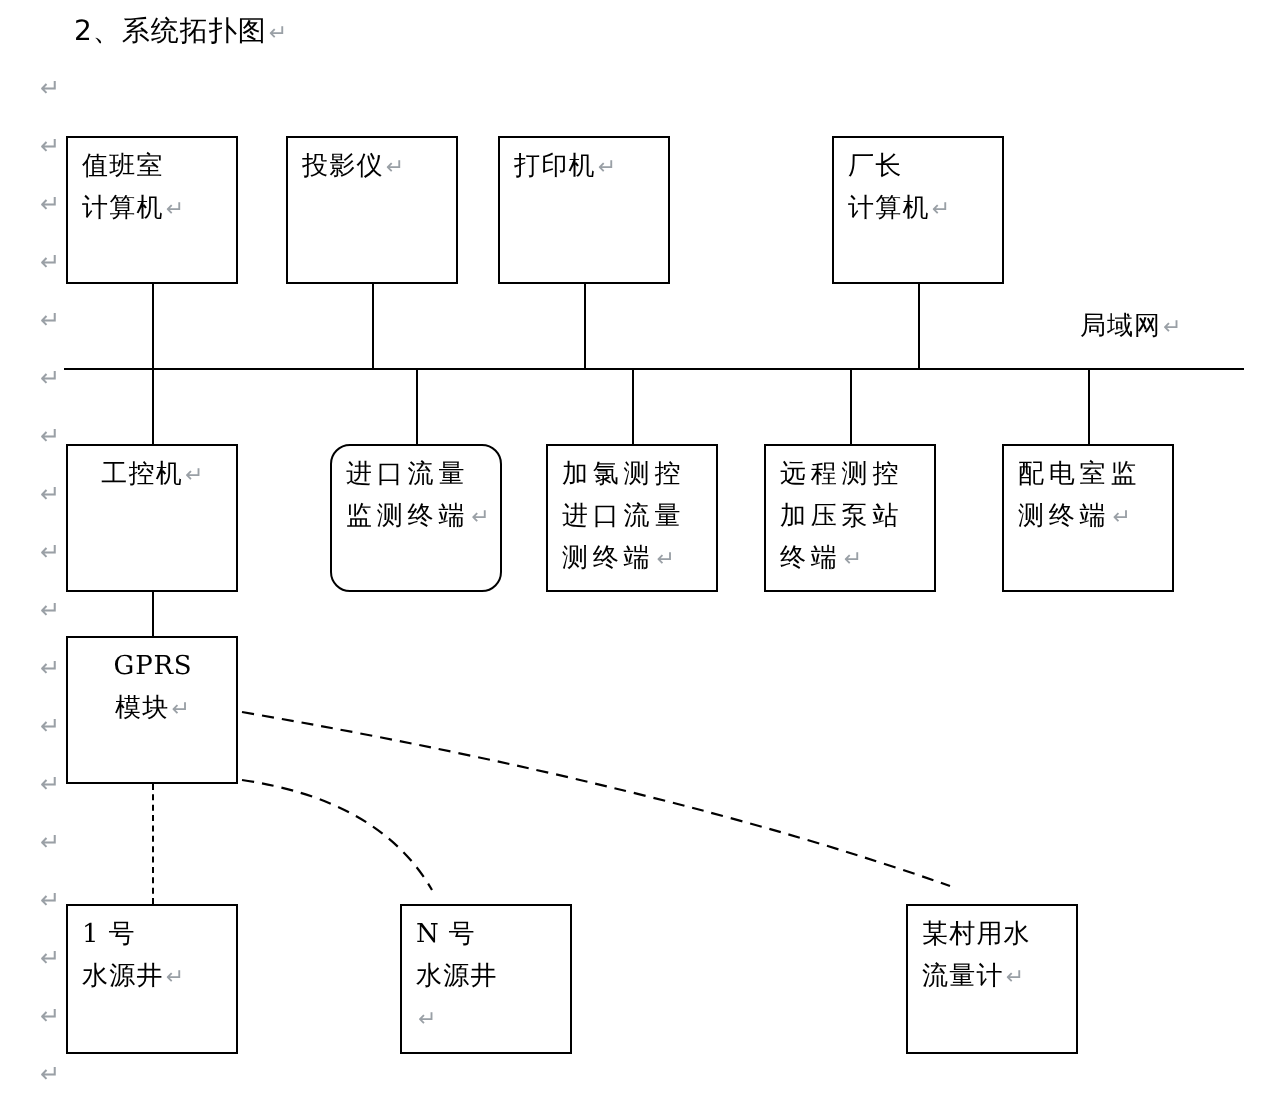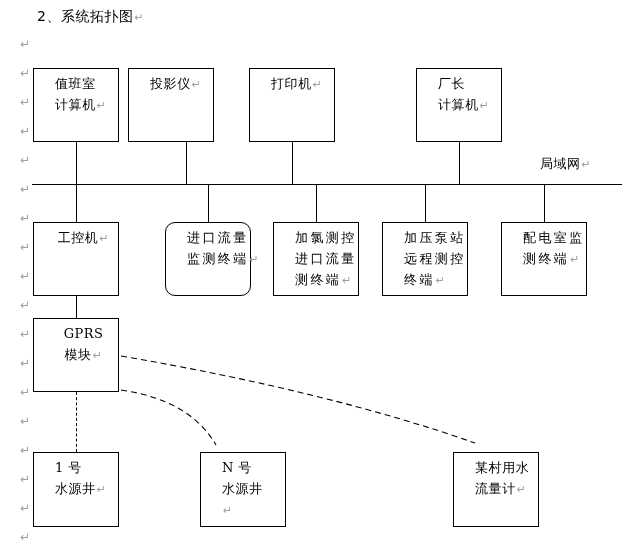--- a/index.html
+++ b/index.html
@@ -47,21 +47,21 @@
     color: #9aa0a6;
     vertical-align: baseline;
     padding-left: 1px;
   }
   
   .node {
     position: absolute;
     box-sizing: border-box;
     border: 1px solid #000000;
     background: #ffffff;
-    padding: 4px 6px 0 21px;
+    padding: 4px 6px 0 7px;
   }
   .node .line {
     font-size: 13px;
     line-height: 21px;
     white-space: nowrap;
     letter-spacing: 0.6px;
   }
   .node.justify .line {
     letter-spacing: 2.4px;
   }
@@ -149,21 +149,21 @@
   <svg class="links" id="dashed-links" viewBox="0 0 634 555" xmlns="http://www.w3.org/2000/svg">
       <path d="M 121 356 Q 330 392 475 443" fill="none" stroke="#000000" stroke-width="1.1" stroke-dasharray="6 4"></path>
       <path d="M 121 390 Q 190 400 216 445" fill="none" stroke="#000000" stroke-width="1.1" stroke-dasharray="6 4"></path>
     </svg>
 
   <div id="node-layer">
       <div class="node" style="left: 33px; top: 68px; width: 86px; height: 74px;">
         <div class="line"><span>值班室</span></div>
         <div class="line"><span>计算机</span><span class="pilcrow-inline">↵</span></div>
       </div>
-      <div class="node" style="left: 128px; top: 68px; width: 86px; height: 74px;">
+      <div class="node" style="left: 143px; top: 68px; width: 86px; height: 74px;">
         <div class="line"><span>投影仪</span><span class="pilcrow-inline">↵</span></div>
       </div>
       <div class="node" style="left: 249px; top: 68px; width: 86px; height: 74px;">
         <div class="line"><span>打印机</span><span class="pilcrow-inline">↵</span></div>
       </div>
       <div class="node" style="left: 416px; top: 68px; width: 86px; height: 74px;">
         <div class="line"><span>厂长</span></div>
         <div class="line"><span>计算机</span><span class="pilcrow-inline">↵</span></div>
       </div>
       <div class="node" style="left: 33px; top: 222px; width: 86px; height: 74px; text-align: center;">
@@ -172,22 +172,22 @@
       <div class="node justify" style="left: 165px; top: 222px; width: 86px; height: 74px; border-radius: 10px;">
         <div class="line"><span>进口流量</span></div>
         <div class="line"><span>监测终端</span><span class="pilcrow-inline">↵</span></div>
       </div>
       <div class="node justify" style="left: 273px; top: 222px; width: 86px; height: 74px;">
         <div class="line"><span>加氯测控</span></div>
         <div class="line"><span>进口流量</span></div>
         <div class="line"><span>测终端</span><span class="pilcrow-inline">↵</span></div>
       </div>
       <div class="node justify" style="left: 382px; top: 222px; width: 86px; height: 74px;">
+        <div class="line"><span>远程测控</span></div>
         <div class="line"><span>加压泵站</span></div>
-        <div class="line"><span>远程测控</span></div>
         <div class="line"><span>终端</span><span class="pilcrow-inline">↵</span></div>
       </div>
       <div class="node justify" style="left: 501px; top: 222px; width: 86px; height: 74px;">
         <div class="line"><span>配电室监</span></div>
         <div class="line"><span>测终端</span><span class="pilcrow-inline">↵</span></div>
       </div>
       <div class="node" style="left: 33px; top: 318px; width: 86px; height: 74px; text-align: center;">
         <div class="line latin"><span>GPRS</span></div>
         <div class="line"><span>模块</span><span class="pilcrow-inline">↵</span></div>
       </div>

